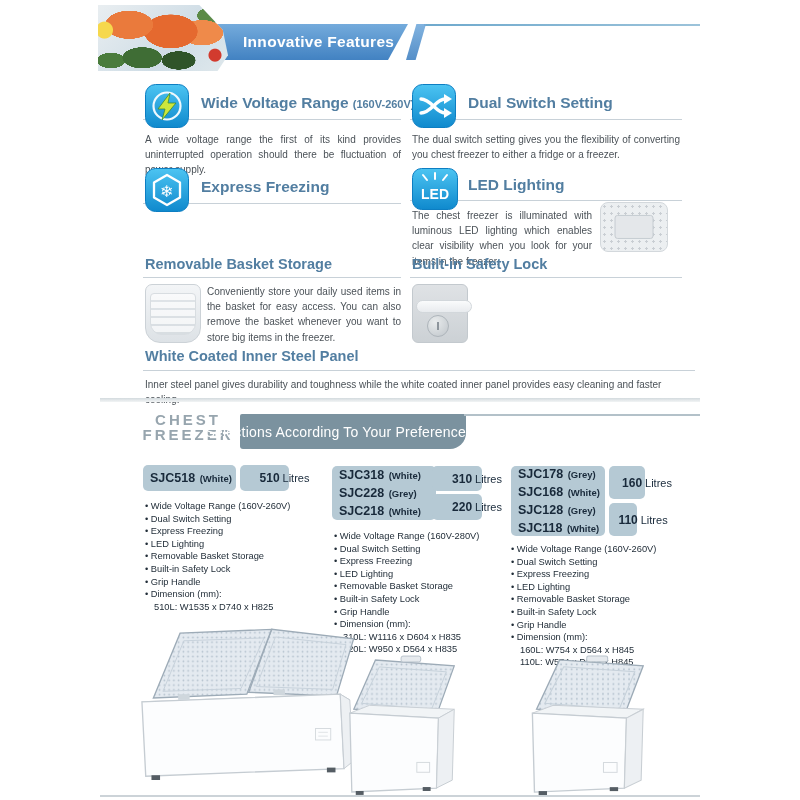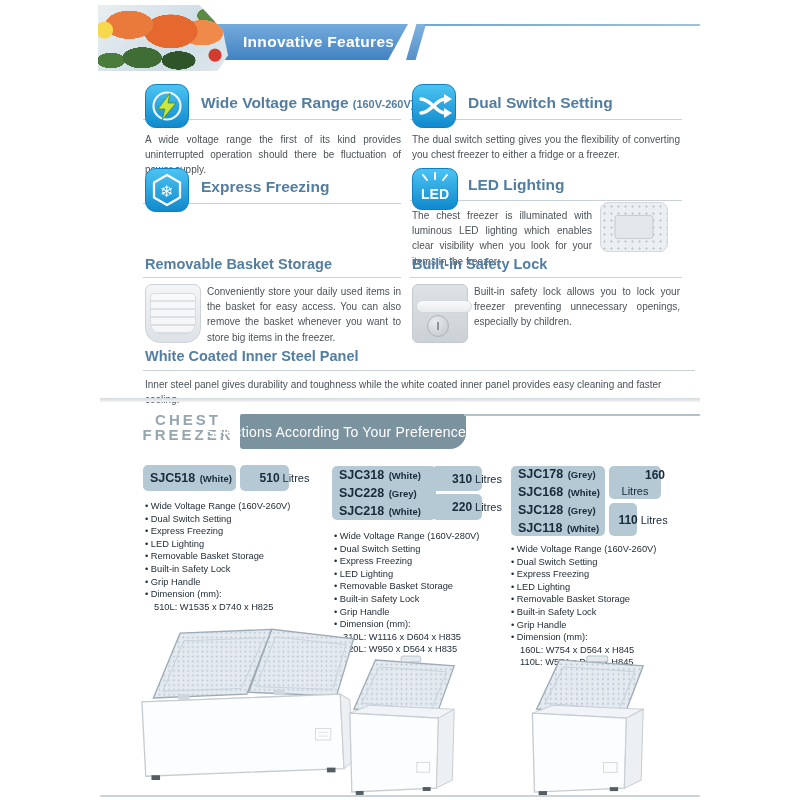--- a/index.html
+++ b/index.html
@@ -187,21 +187,20 @@
     <div class="f-desc" style="left:64px;top:28px;width:194px;">Conveniently store your daily used items in the basket for easy access. You can also remove the basket whenever you want to store big items in the freezer.</div>
   </div>
 
   <div class="cell" style="left:410px;top:256px;width:272px;height:88px;">
     <div class="f-title2">Built-in Safety Lock</div>
     <div class="hrule" style="top:21px;"></div>
     <div class="lockimg" style="left:2px;top:28px;width:54px;height:57px;">
       <div class="lock-bar"></div>
       <div class="lock-knob"></div>
     </div>
-    <div class="f-desc" style="left:64px;top:28px;width:206px;">Built-in safety lock allows you to lock your freezer preventing unnecessary openings, especially by children.</div>
   </div>
 
   <div class="cell" style="left:143px;top:348px;width:552px;height:44px;">
     <div class="f-title2">White Coated Inner Steel Panel</div>
     <div class="hrule" style="top:22px;"></div>
     <div class="f-desc" style="left:2px;top:29px;width:548px;text-align:left;">Inner steel panel gives durability and toughness while the white coated inner panel provides easy cleaning and faster cooling.</div>
   </div>
 
   <div class="abs divider"></div>
   <div class="abs chest-label">
@@ -262,21 +261,21 @@
     </div>
   </div>
 
   <div class="pcol" style="left:509px;">
     <div class="badge model-badge" style="left:2px;top:3px;width:94px;height:70px;">
       <div class="model-line"><span class="m-name">SJC178</span> <span class="m-var">(Grey)</span></div>
       <div class="model-line"><span class="m-name">SJC168</span> <span class="m-var">(White)</span></div>
       <div class="model-line"><span class="m-name">SJC128</span> <span class="m-var">(Grey)</span></div>
       <div class="model-line"><span class="m-name">SJC118</span> <span class="m-var">(White)</span></div>
     </div>
-    <div class="badge cap-badge" style="left:100px;top:3px;width:52px;height:33px;flex-direction:column;">
+    <div class="badge cap-badge" style="left:100px;top:3px;width:36px;height:33px;">
       <span class="cap-val">160</span>
       <span class="cap-unit">Litres</span>
     </div>
     <div class="badge cap-badge" style="left:100px;top:40px;width:28px;height:33px;">
       <span class="cap-val">110</span>
       <span class="cap-unit">Litres</span>
     </div>
     <div class="b-list" style="top:80px;">
       <div class="b-item">Wide Voltage Range (160V-260V)</div>
       <div class="b-item">Dual Switch Setting</div>

